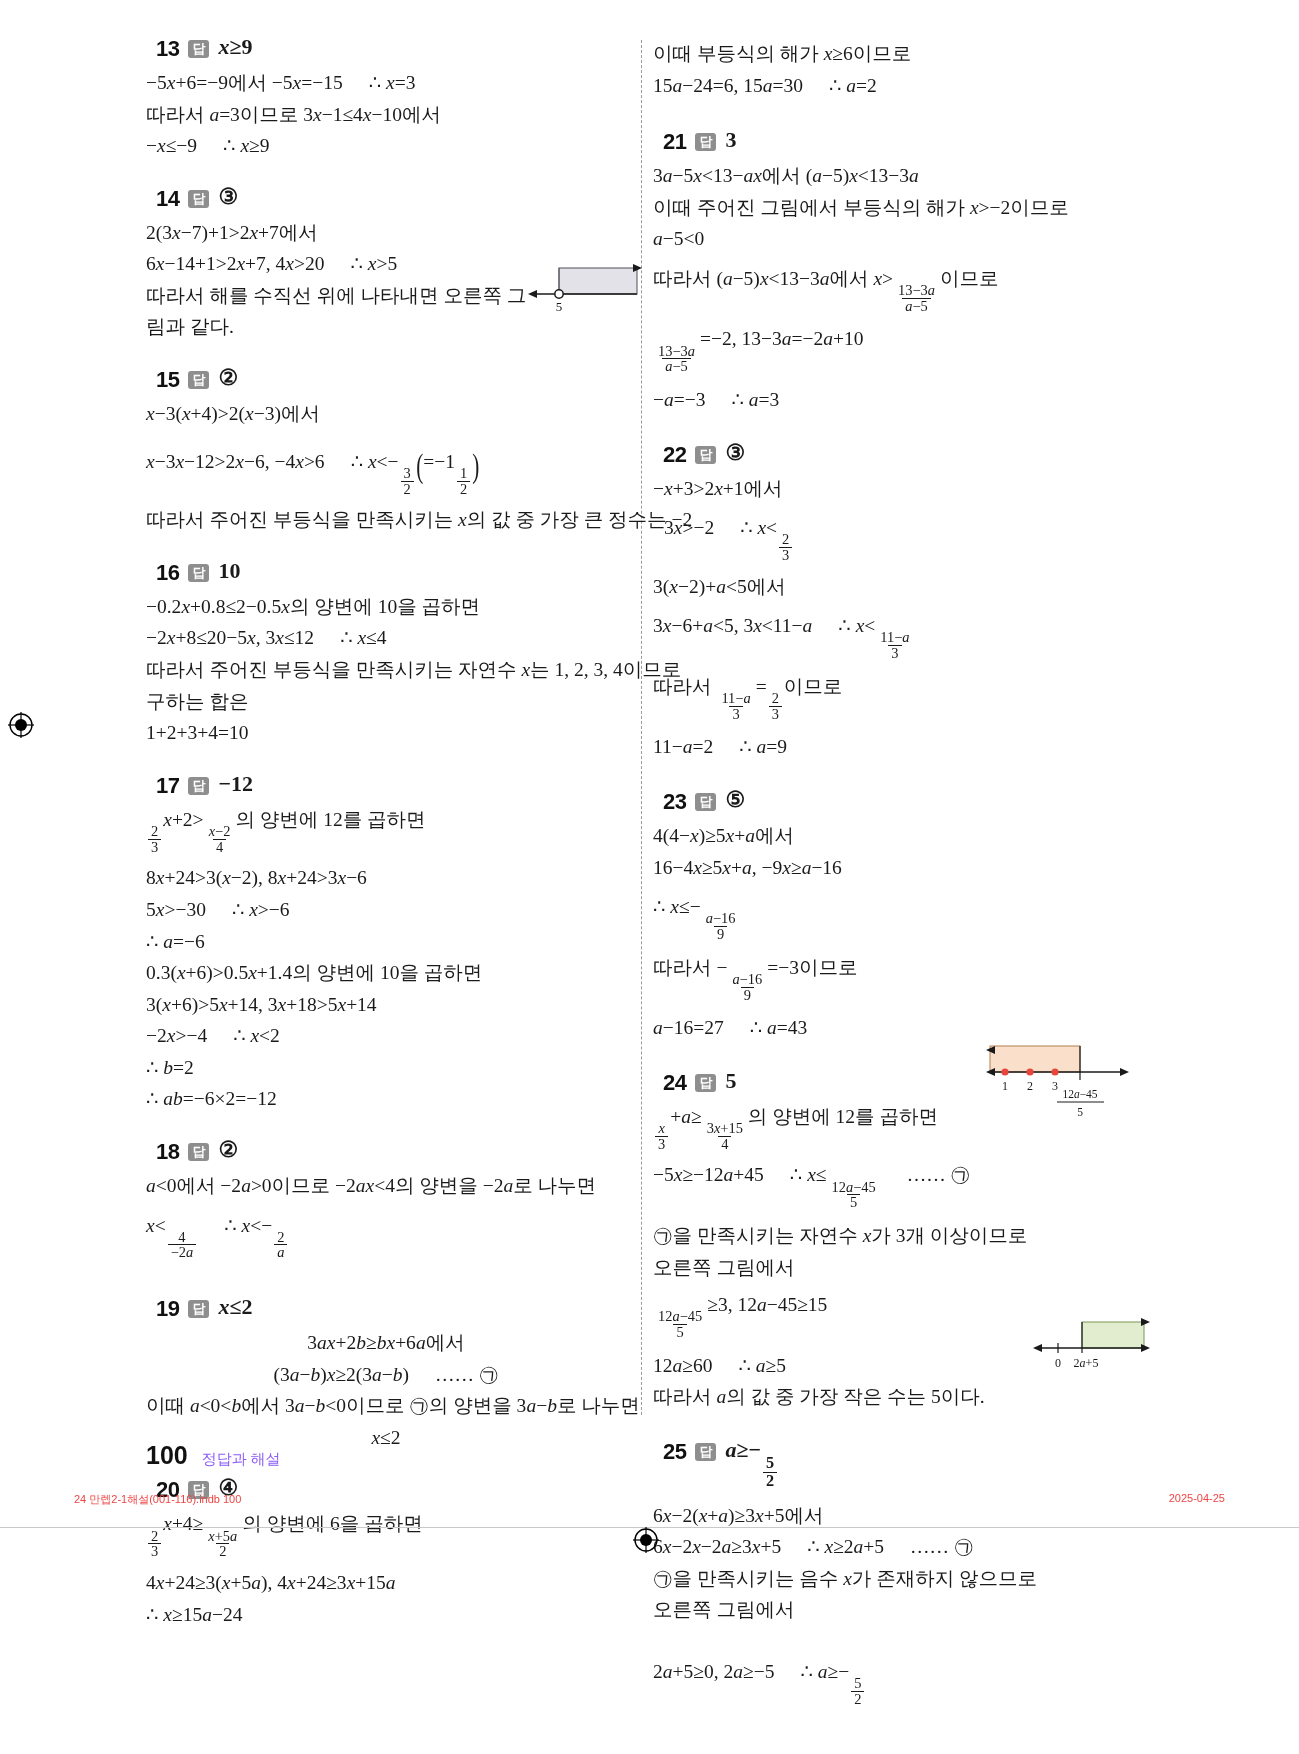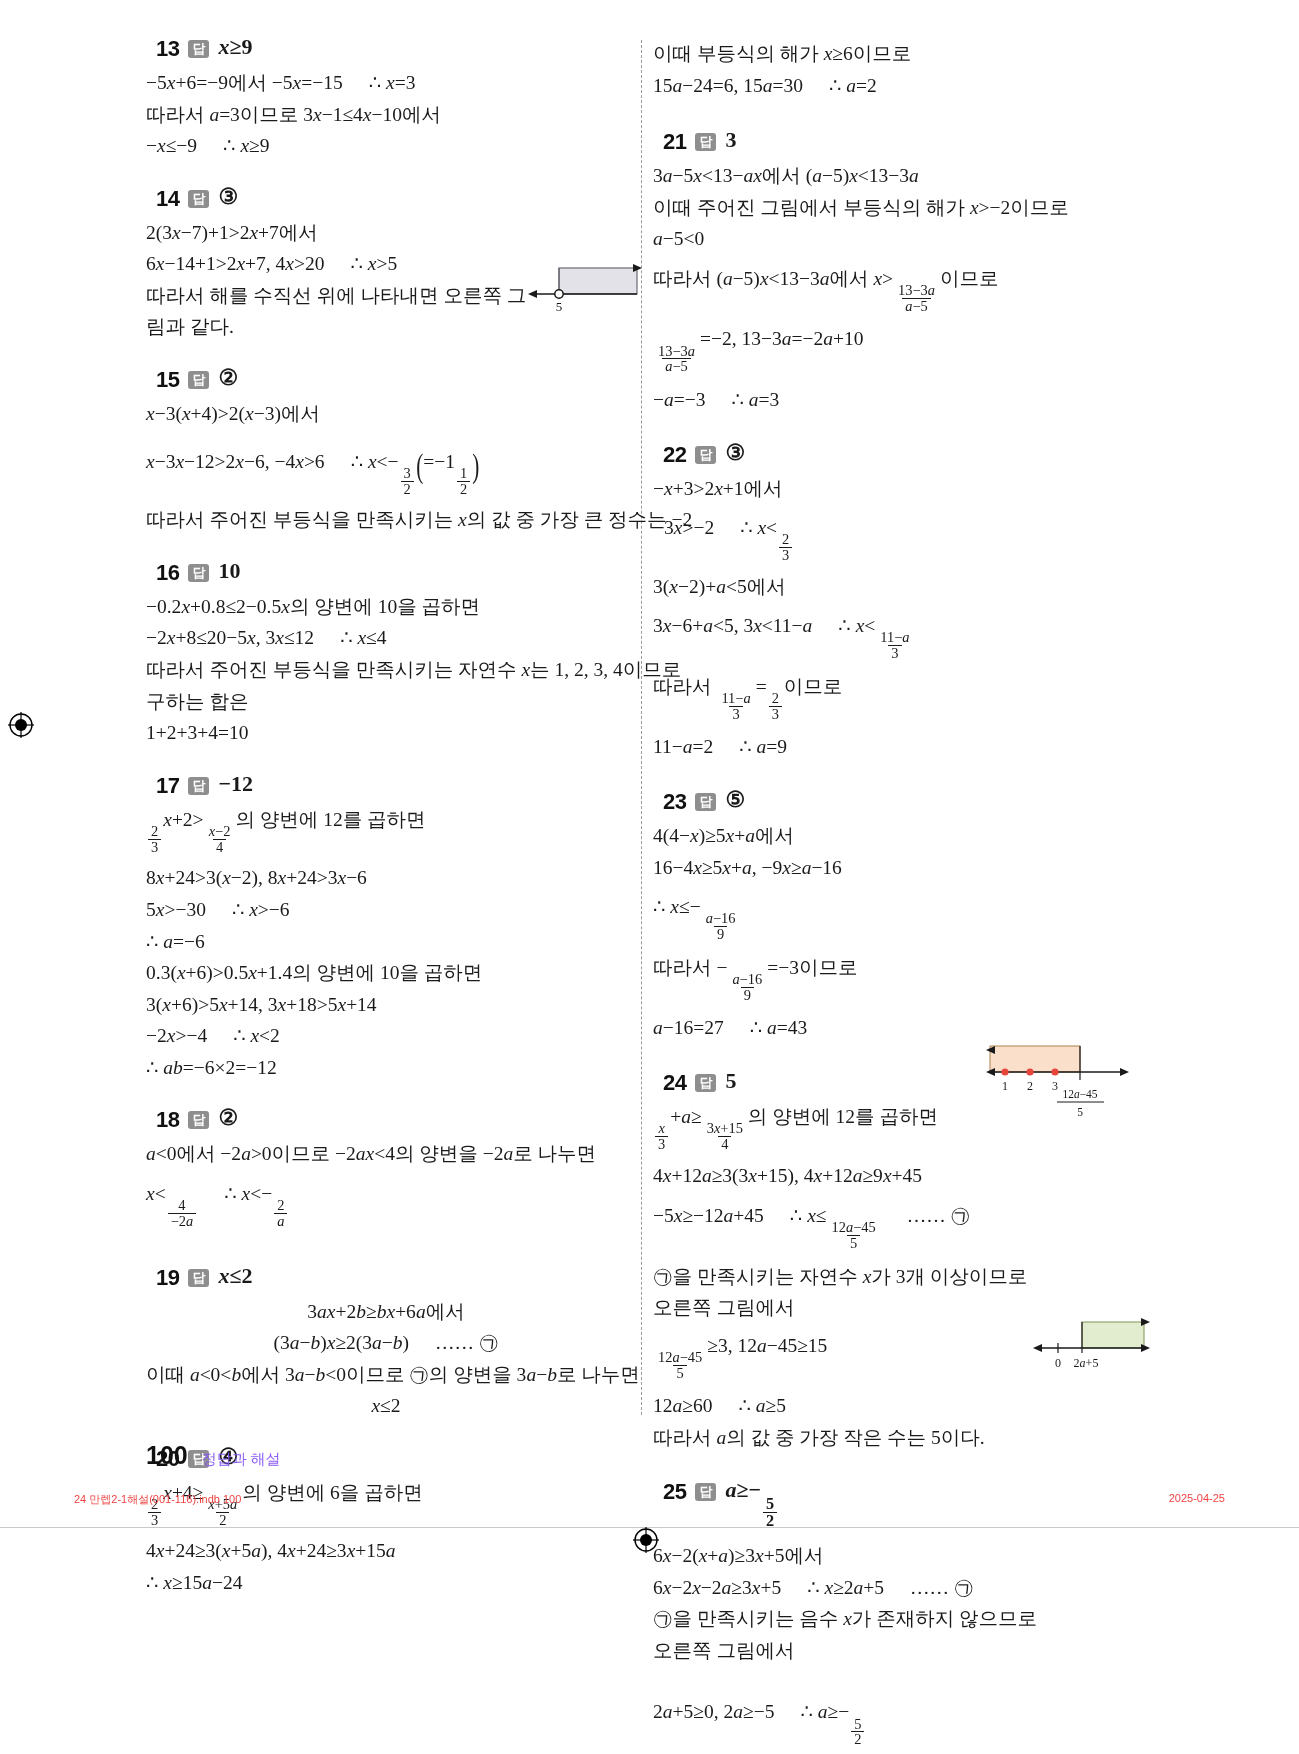--- a/index.html
+++ b/index.html
@@ -192,20 +192,21 @@
             </span><i class="v">x</i>+2&gt;<span class="frac">
               <span class="num"><i class="v">x</i>−2</span>
               <span class="den">4</span>
             </span>의 양변에 12를 곱하면</div>
         <div class="line" style="margin-top:8px;">8<i class="v">x</i>+24&gt;3(<i class="v">x</i>−2), 8<i class="v">x</i>+24&gt;3<i class="v">x</i>−6</div>
         <div class="line">5<i class="v">x</i>&gt;−30<span class="gap"></span>∴ <i class="v">x</i>&gt;−6</div>
         <div class="line">∴ <i class="v">a</i>=−6</div>
         <div class="line">0.3(<i class="v">x</i>+6)&gt;0.5<i class="v">x</i>+1.4의 양변에 10을 곱하면</div>
         <div class="line">3(<i class="v">x</i>+6)&gt;5<i class="v">x</i>+14, 3<i class="v">x</i>+18&gt;5<i class="v">x</i>+14</div>
         <div class="line">−2<i class="v">x</i>&gt;−4<span class="gap"></span>∴ <i class="v">x</i>&lt;2</div>
+        <div class="line">∴ <i class="v">b</i>=2</div>
         <div class="line">∴ <i class="v">ab</i>=−6×2=−12</div>
       </div>
 
       <div class="prob" style="margin-top:26px;">
         <div class="prob-head">
           <span class="prob-num">18</span>
           <span class="ans-chip">답</span>
           <span class="ans-val">②</span>
         </div>
         <div class="line"><i class="v">a</i>&lt;0에서 −2<i class="v">a</i>&gt;0이므로 −2<i class="v">ax</i>&lt;4의 양변을 −2<i class="v">a</i>로 나누면</div>
@@ -327,21 +328,20 @@
           <span class="ans-chip">답</span>
           <span class="ans-val">5</span>
         </div>
         <div class="line" style="margin-top:6px;"><span class="frac">
               <span class="num"><i class="v">x</i></span>
               <span class="den">3</span>
             </span>+<i class="v">a</i>≥<span class="frac">
               <span class="num">3<i class="v">x</i>+15</span>
               <span class="den">4</span>
             </span>의 양변에 12를 곱하면</div>
-        <div class="line" style="margin-top:9px;">4<i class="v">x</i>+12<i class="v">a</i>≥3(3<i class="v">x</i>+15), 4<i class="v">x</i>+12<i class="v">a</i>≥9<i class="v">x</i>+45</div>
         <div class="line" style="margin-top:8px;">−5<i class="v">x</i>≥−12<i class="v">a</i>+45<span class="gap"></span>∴ <i class="v">x</i>≤<span class="frac">
               <span class="num">12<i class="v">a</i>−45</span>
               <span class="den">5</span>
             </span><span class="gap"></span>…… ㉠</div>
         <div class="line" style="margin-top:10px;">㉠을 만족시키는 자연수 <i class="v">x</i>가 3개 이상이므로</div>
         <div class="line">오른쪽 그림에서</div>
         <div class="line" style="margin-top:6px;"><span class="frac">
               <span class="num">12<i class="v">a</i>−45</span>
               <span class="den">5</span>
             </span>≥3, 12<i class="v">a</i>−45≥15</div>

